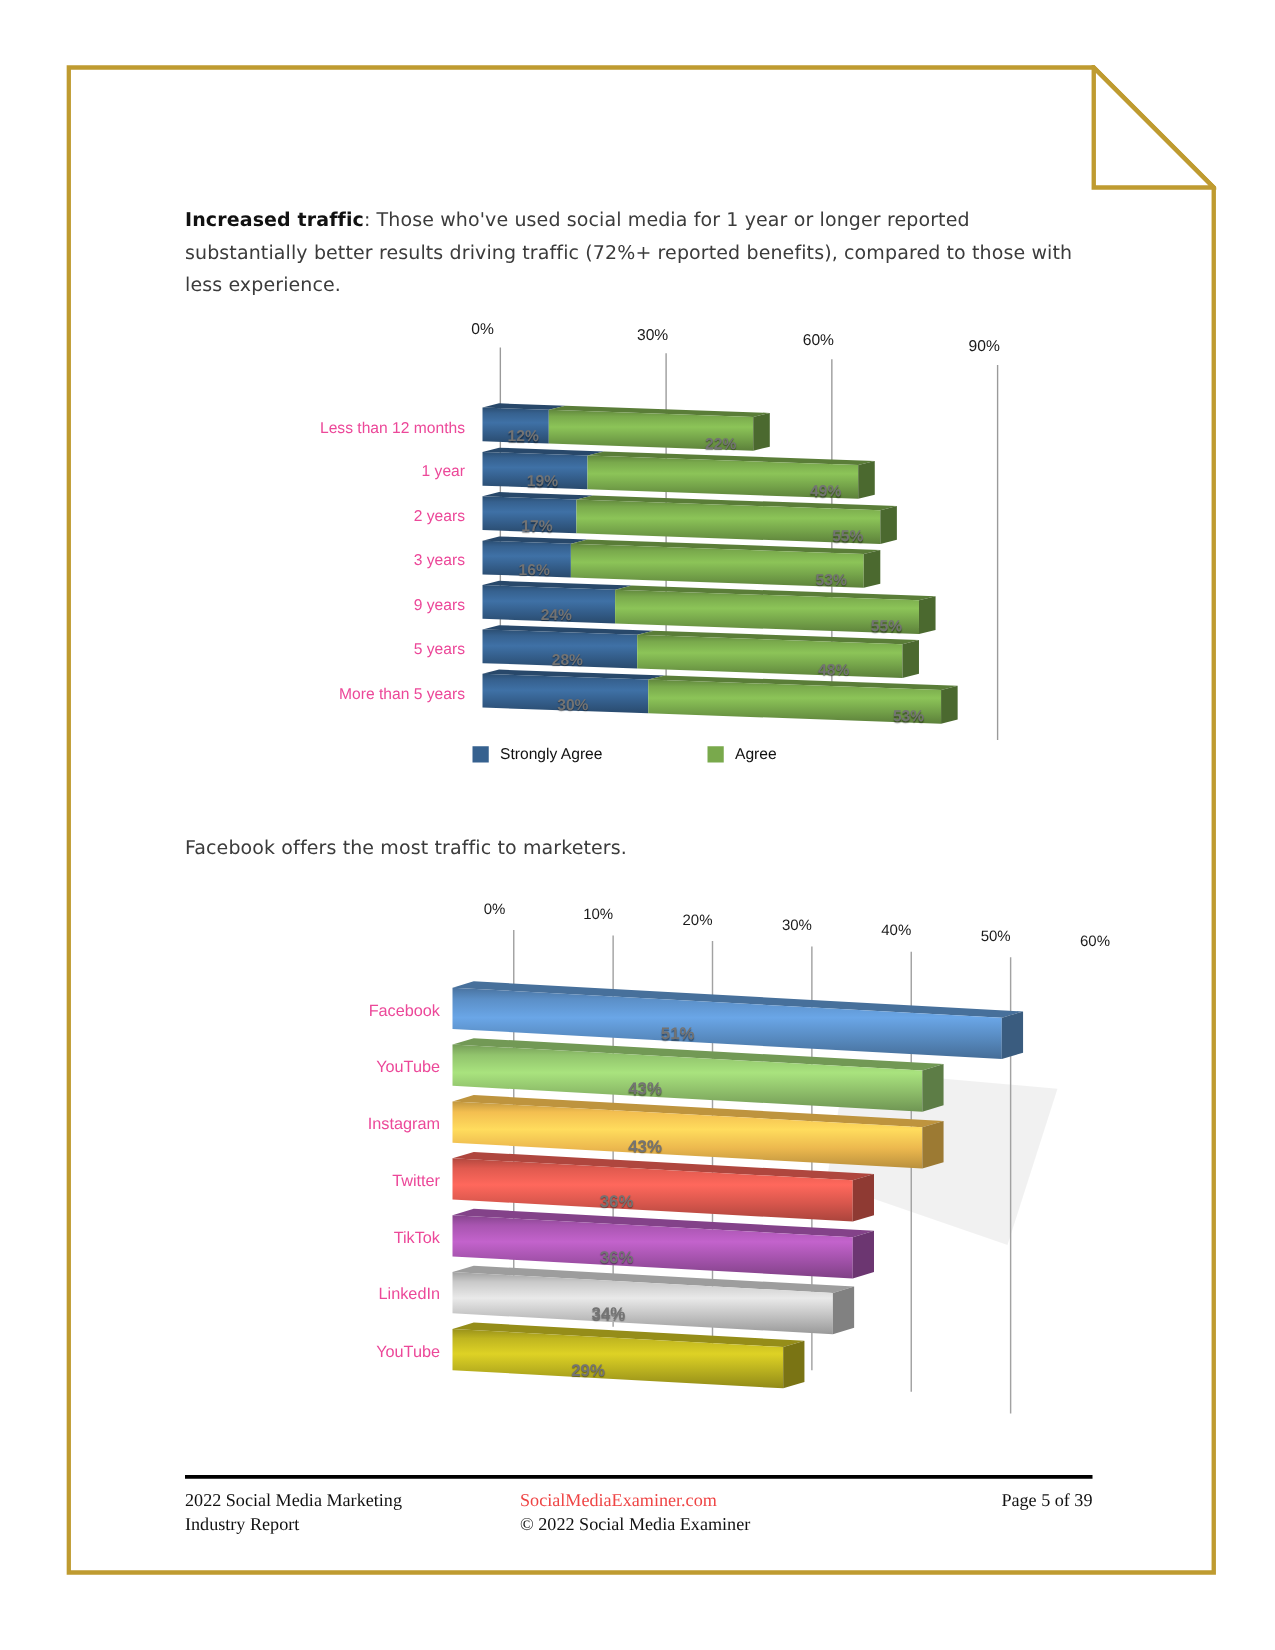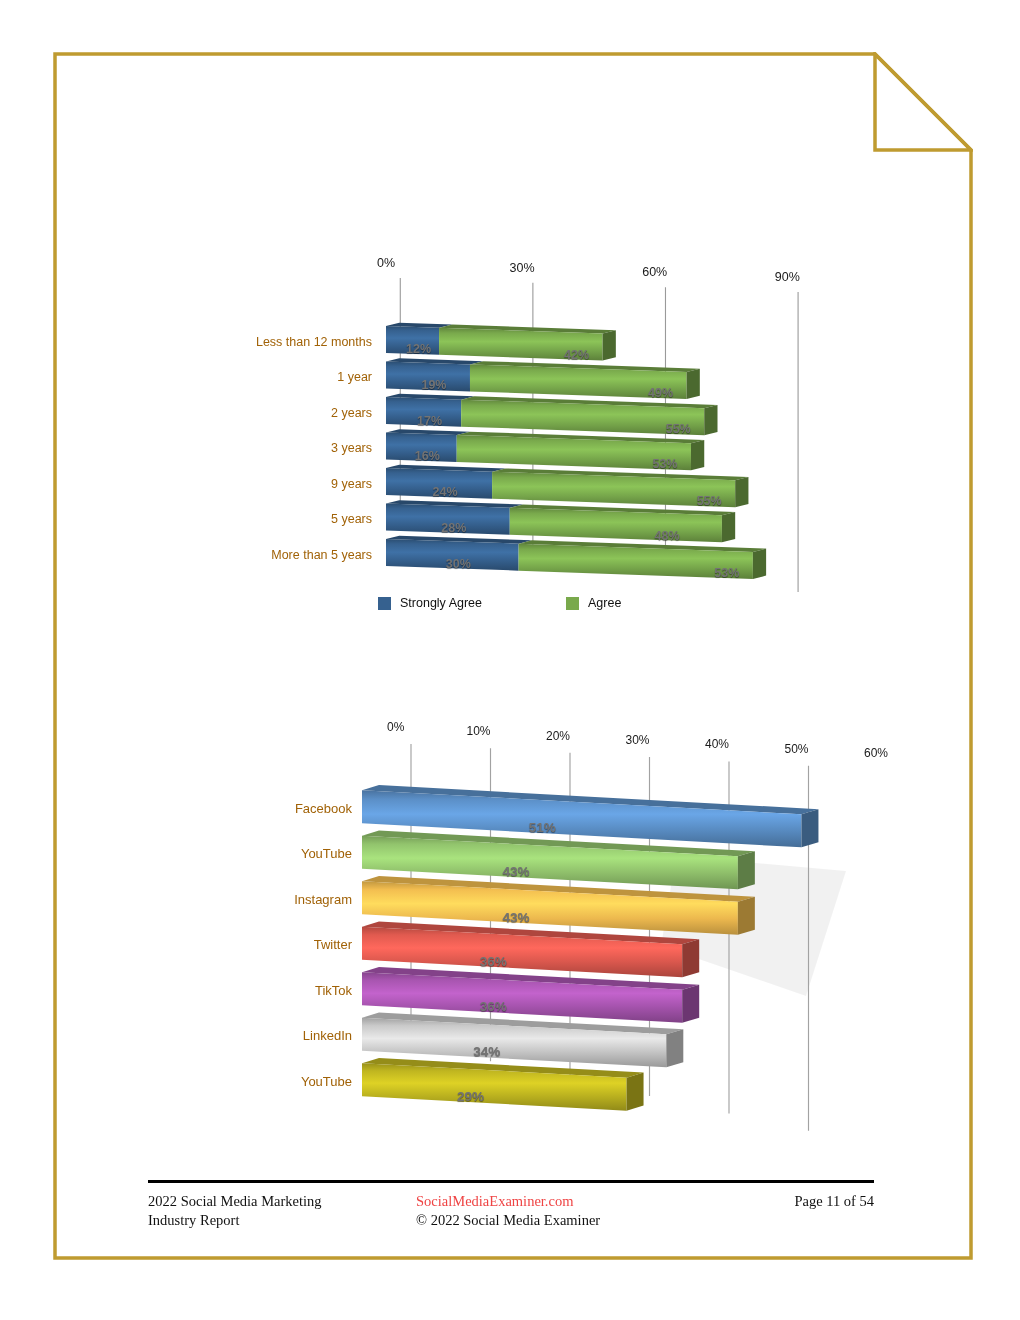--- a/index.html
+++ b/index.html
@@ -64,21 +64,21 @@
     color:#1a1a1a;
     white-space:nowrap;
   }
   #chart2 .tick-label{font-size:12px;}
 
   
   .cat-label{
     position:absolute;
     font-family:"Liberation Sans", sans-serif;
     font-size:12.5px;
-    color:#a16207;
+    color:#ec4899;
     white-space:nowrap;
     text-align:left;
     transform:translateY(-50%);
   }
   #chart2 .cat-label{font-size:13px;}
 
   
   .val-label{
     position:absolute;
     font-family:"Liberation Sans", sans-serif;
@@ -131,20 +131,21 @@
 
 <div class="page-frame">
   <svg class="frame-svg" viewBox="0 0 920 1208" preserveAspectRatio="none">
     <path d="M2,2 L822,2 L918,98 L918,1206 L2,1206 Z" fill="none" stroke="#BF9B30" stroke-width="3.5"></path>
     <path d="M822,2 L918,98 L822,98 Z" fill="none" stroke="#BF9B30" stroke-width="3.5"></path>
   </svg>
 </div>
 
 <div class="content">
 
+  <p class="intro-para"><b>Increased traffic</b><span>: Those who've used social media for 1 year or longer reported substantially better results driving traffic (72%+ reported benefits), compared to those with less experience.</span></p>
 
   <div class="chart" id="chart1">
     <svg class="chart-canvas" id="c1svg" viewBox="0 0 620 368">
         <defs>
           <linearGradient id="c1g0" x1="0" y1="0" x2="0" y2="1">
             <stop offset="0" stop-color="#2b4e72"></stop>
             <stop offset="0.16" stop-color="#36618f"></stop>
             <stop offset="0.42" stop-color="#3f71a6"></stop>
             <stop offset="0.7" stop-color="#345e8b"></stop>
             <stop offset="1" stop-color="#294a6d"></stop>
@@ -197,21 +198,21 @@
         <polygon points="310.6,293.6680612244898 544.86,301.9149693877551 544.86,328.9149693877551 310.6,320.6680612244898" fill="url(#c1g1)"></polygon>
         <polygon points="544.86,301.9149693877551 558.12,298.5999693877551 558.12,325.5999693877551 544.86,328.9149693877551" fill="#4b692f"></polygon>
       </svg>
     <div id="c1labels">
         <div class="tick-label" style="left: 169px; top: 6px;">0%</div>
         <div class="tick-label" style="left: 301.6px; top: 10.6681px;">30%</div>
         <div class="tick-label" style="left: 434.2px; top: 15.3361px;">60%</div>
         <div class="tick-label" style="left: 566.8px; top: 20.0042px;">90%</div>
         <div class="cat-label" style="right: 456px; top: 91.5px;">Less than 12 months</div>
         <div class="val-label" style="left: 210.52px; top: 99.1448px;">12%</div>
-        <div class="val-label" style="left: 368.58px; top: 104.709px;">42%</div>
+        <div class="val-label" style="left: 368.58px; top: 104.709px;">22%</div>
         <div class="cat-label" style="right: 456px; top: 127px;">1 year</div>
         <div class="val-label" style="left: 225.99px; top: 135.189px;">19%</div>
         <div class="val-label" style="left: 452.56px; top: 143.166px;">49%</div>
         <div class="cat-label" style="right: 456px; top: 162.5px;">2 years</div>
         <div class="val-label" style="left: 221.57px; top: 170.534px;">17%</div>
         <div class="val-label" style="left: 470.24px; top: 179.288px;">55%</div>
         <div class="cat-label" style="right: 456px; top: 198px;">3 years</div>
         <div class="val-label" style="left: 219.36px; top: 205.956px;">16%</div>
         <div class="val-label" style="left: 456.98px; top: 214.321px;">53%</div>
         <div class="cat-label" style="right: 456px; top: 233.5px;">9 years</div>
@@ -229,20 +230,21 @@
         <span class="legend-swatch" style="background:#36618F"></span>
         <span class="legend-text">Strongly Agree</span>
       </div>
       <div class="legend-item">
         <span class="legend-swatch" style="background:#79A94C"></span>
         <span class="legend-text">Agree</span>
       </div>
     </div>
   </div>
 
+  <p class="sub-para">Facebook offers the most traffic to marketers.</p>
 
   <div class="chart" id="chart2">
     <svg class="chart-canvas" id="c2svg" viewBox="0 0 648 442">
         <defs>
           <linearGradient id="c2g0" x1="0" y1="0" x2="0" y2="1">
             <stop offset="0" stop-color="#49729f"></stop>
             <stop offset="0.16" stop-color="#5b8fc7"></stop>
             <stop offset="0.42" stop-color="#6aa6e7"></stop>
             <stop offset="0.7" stop-color="#588bc1"></stop>
             <stop offset="1" stop-color="#456d97"></stop>
@@ -349,14 +351,14 @@
 <div class="footer-rule"></div>
 <div class="footer">
   <div class="footer-left">
     <div>2022 Social Media Marketing</div>
     <div>Industry Report</div>
   </div>
   <div class="footer-center">
     <div class="footer-link">SocialMediaExaminer.com</div>
     <div>© 2022 Social Media Examiner</div>
   </div>
-  <div class="footer-right">Page 11 of 54</div>
+  <div class="footer-right">Page 5 of 39</div>
 </div>
 
 </body></html>

